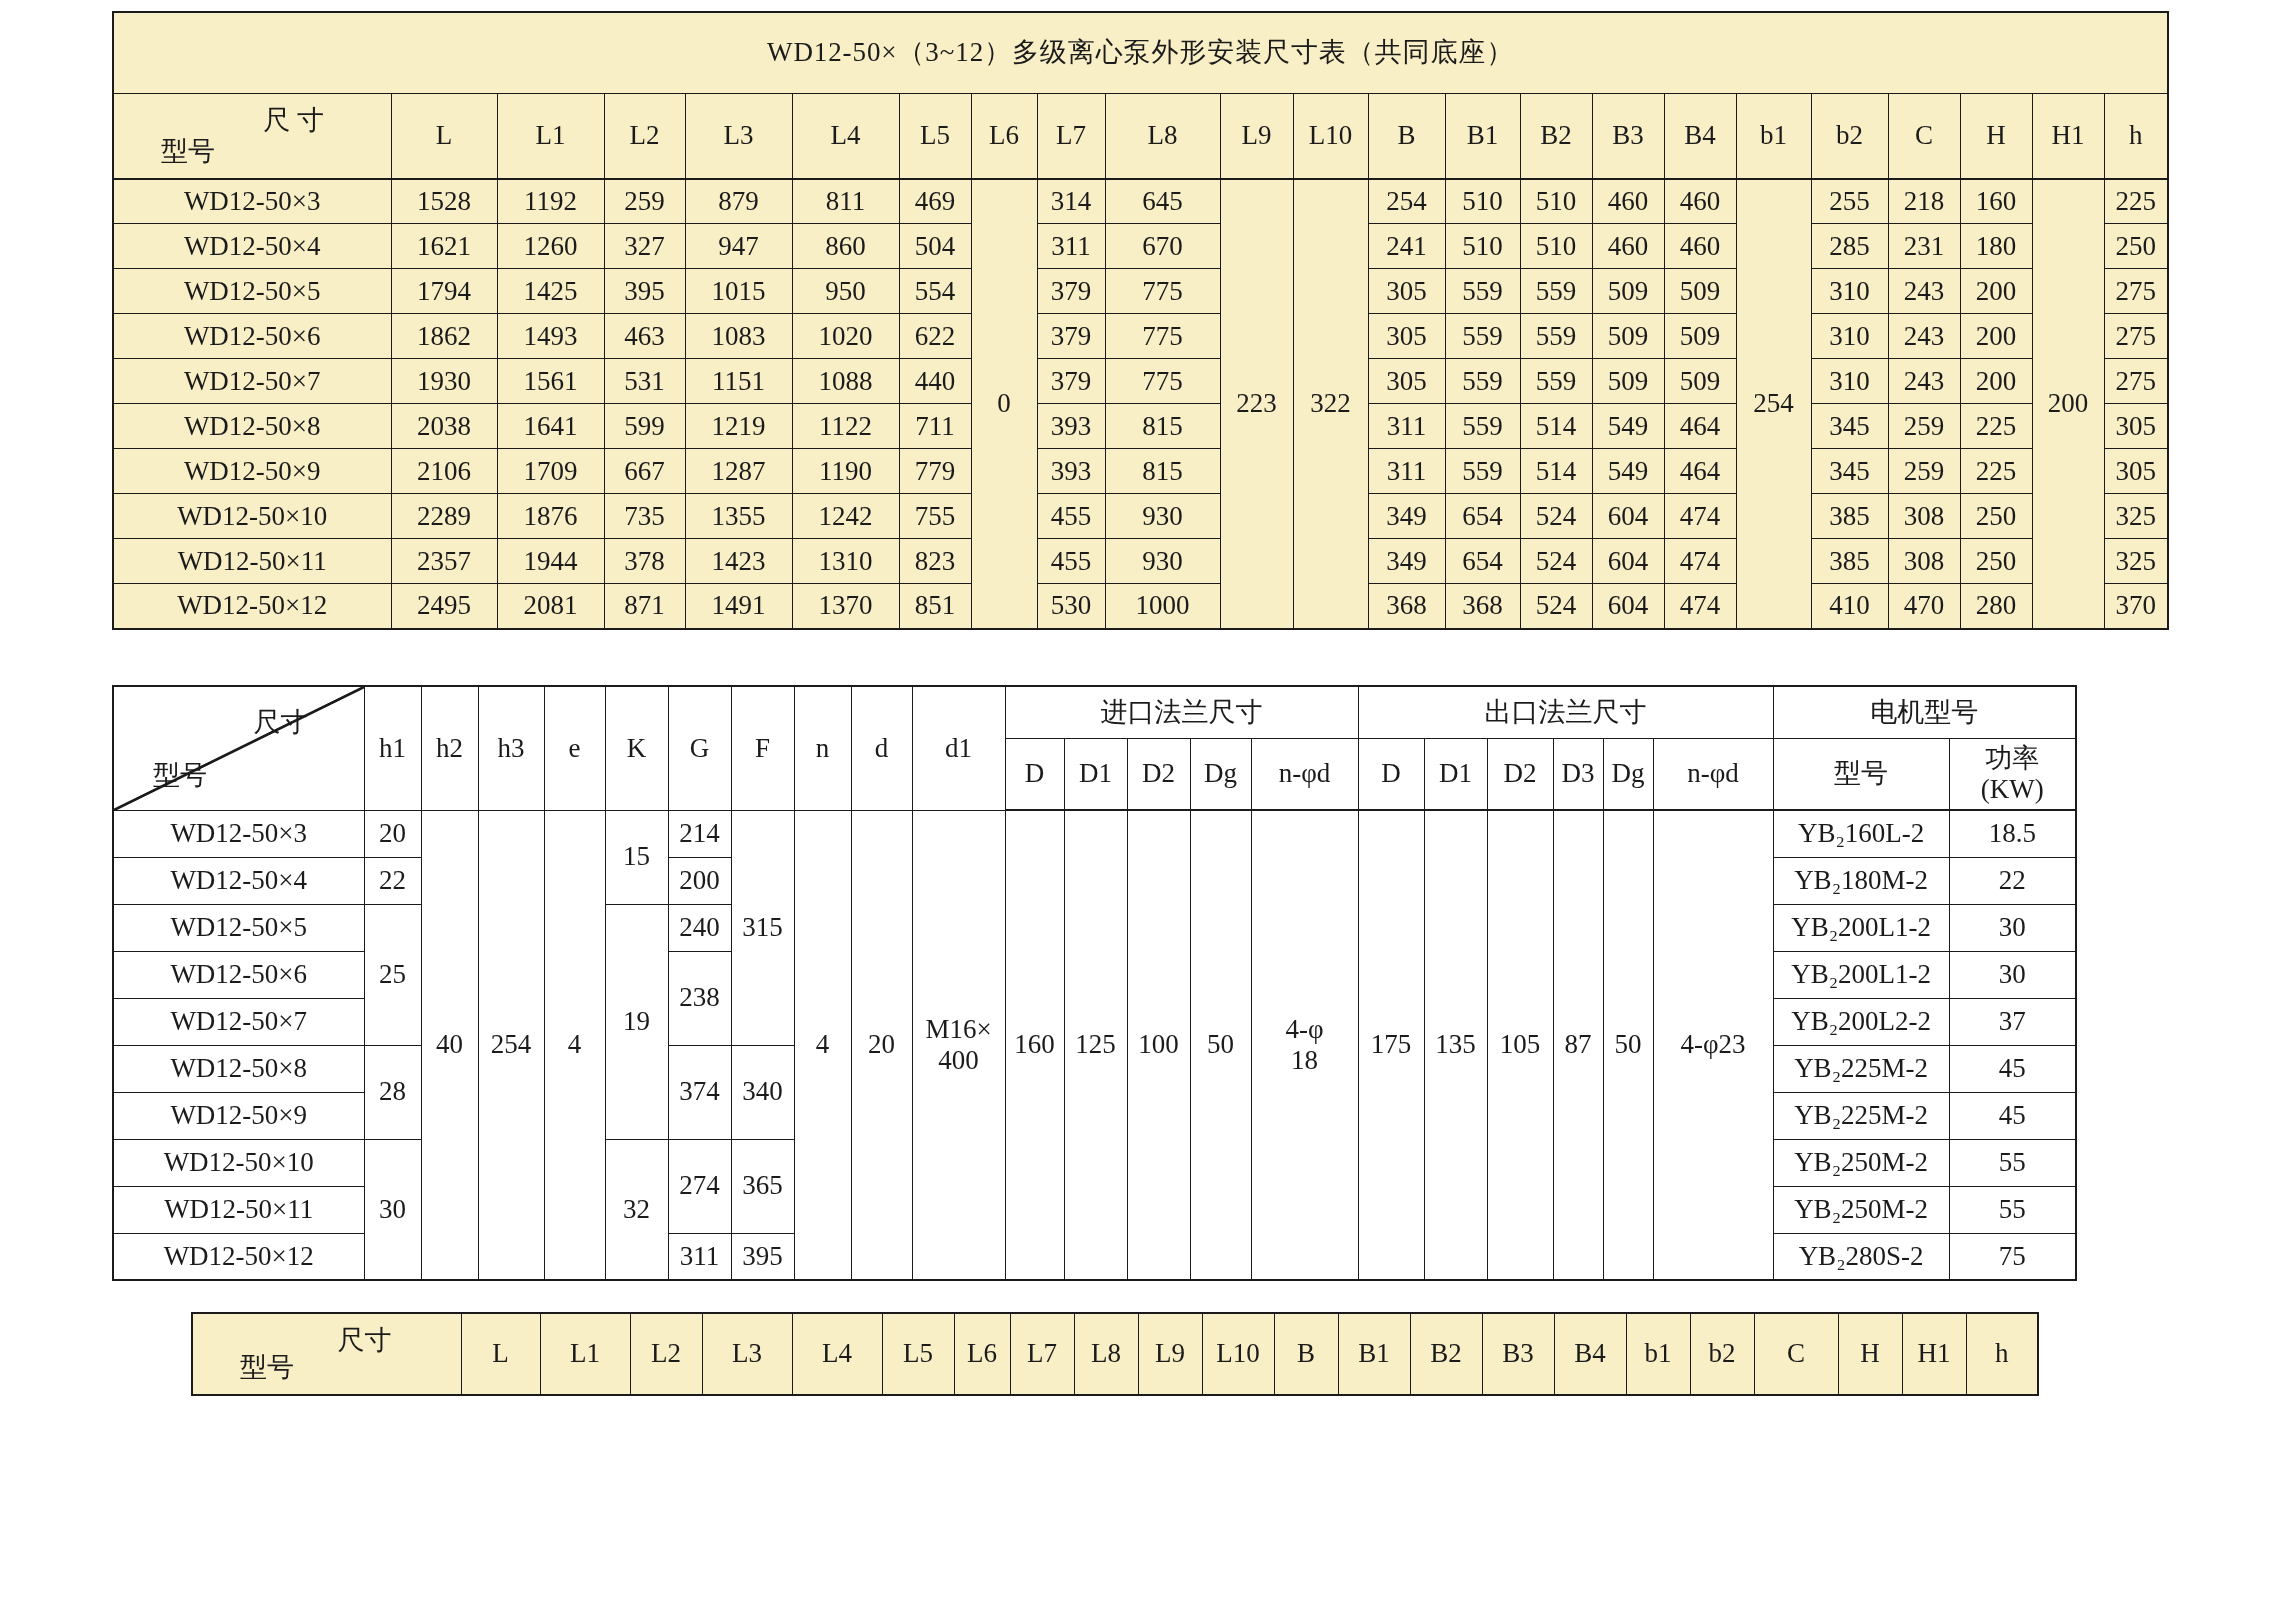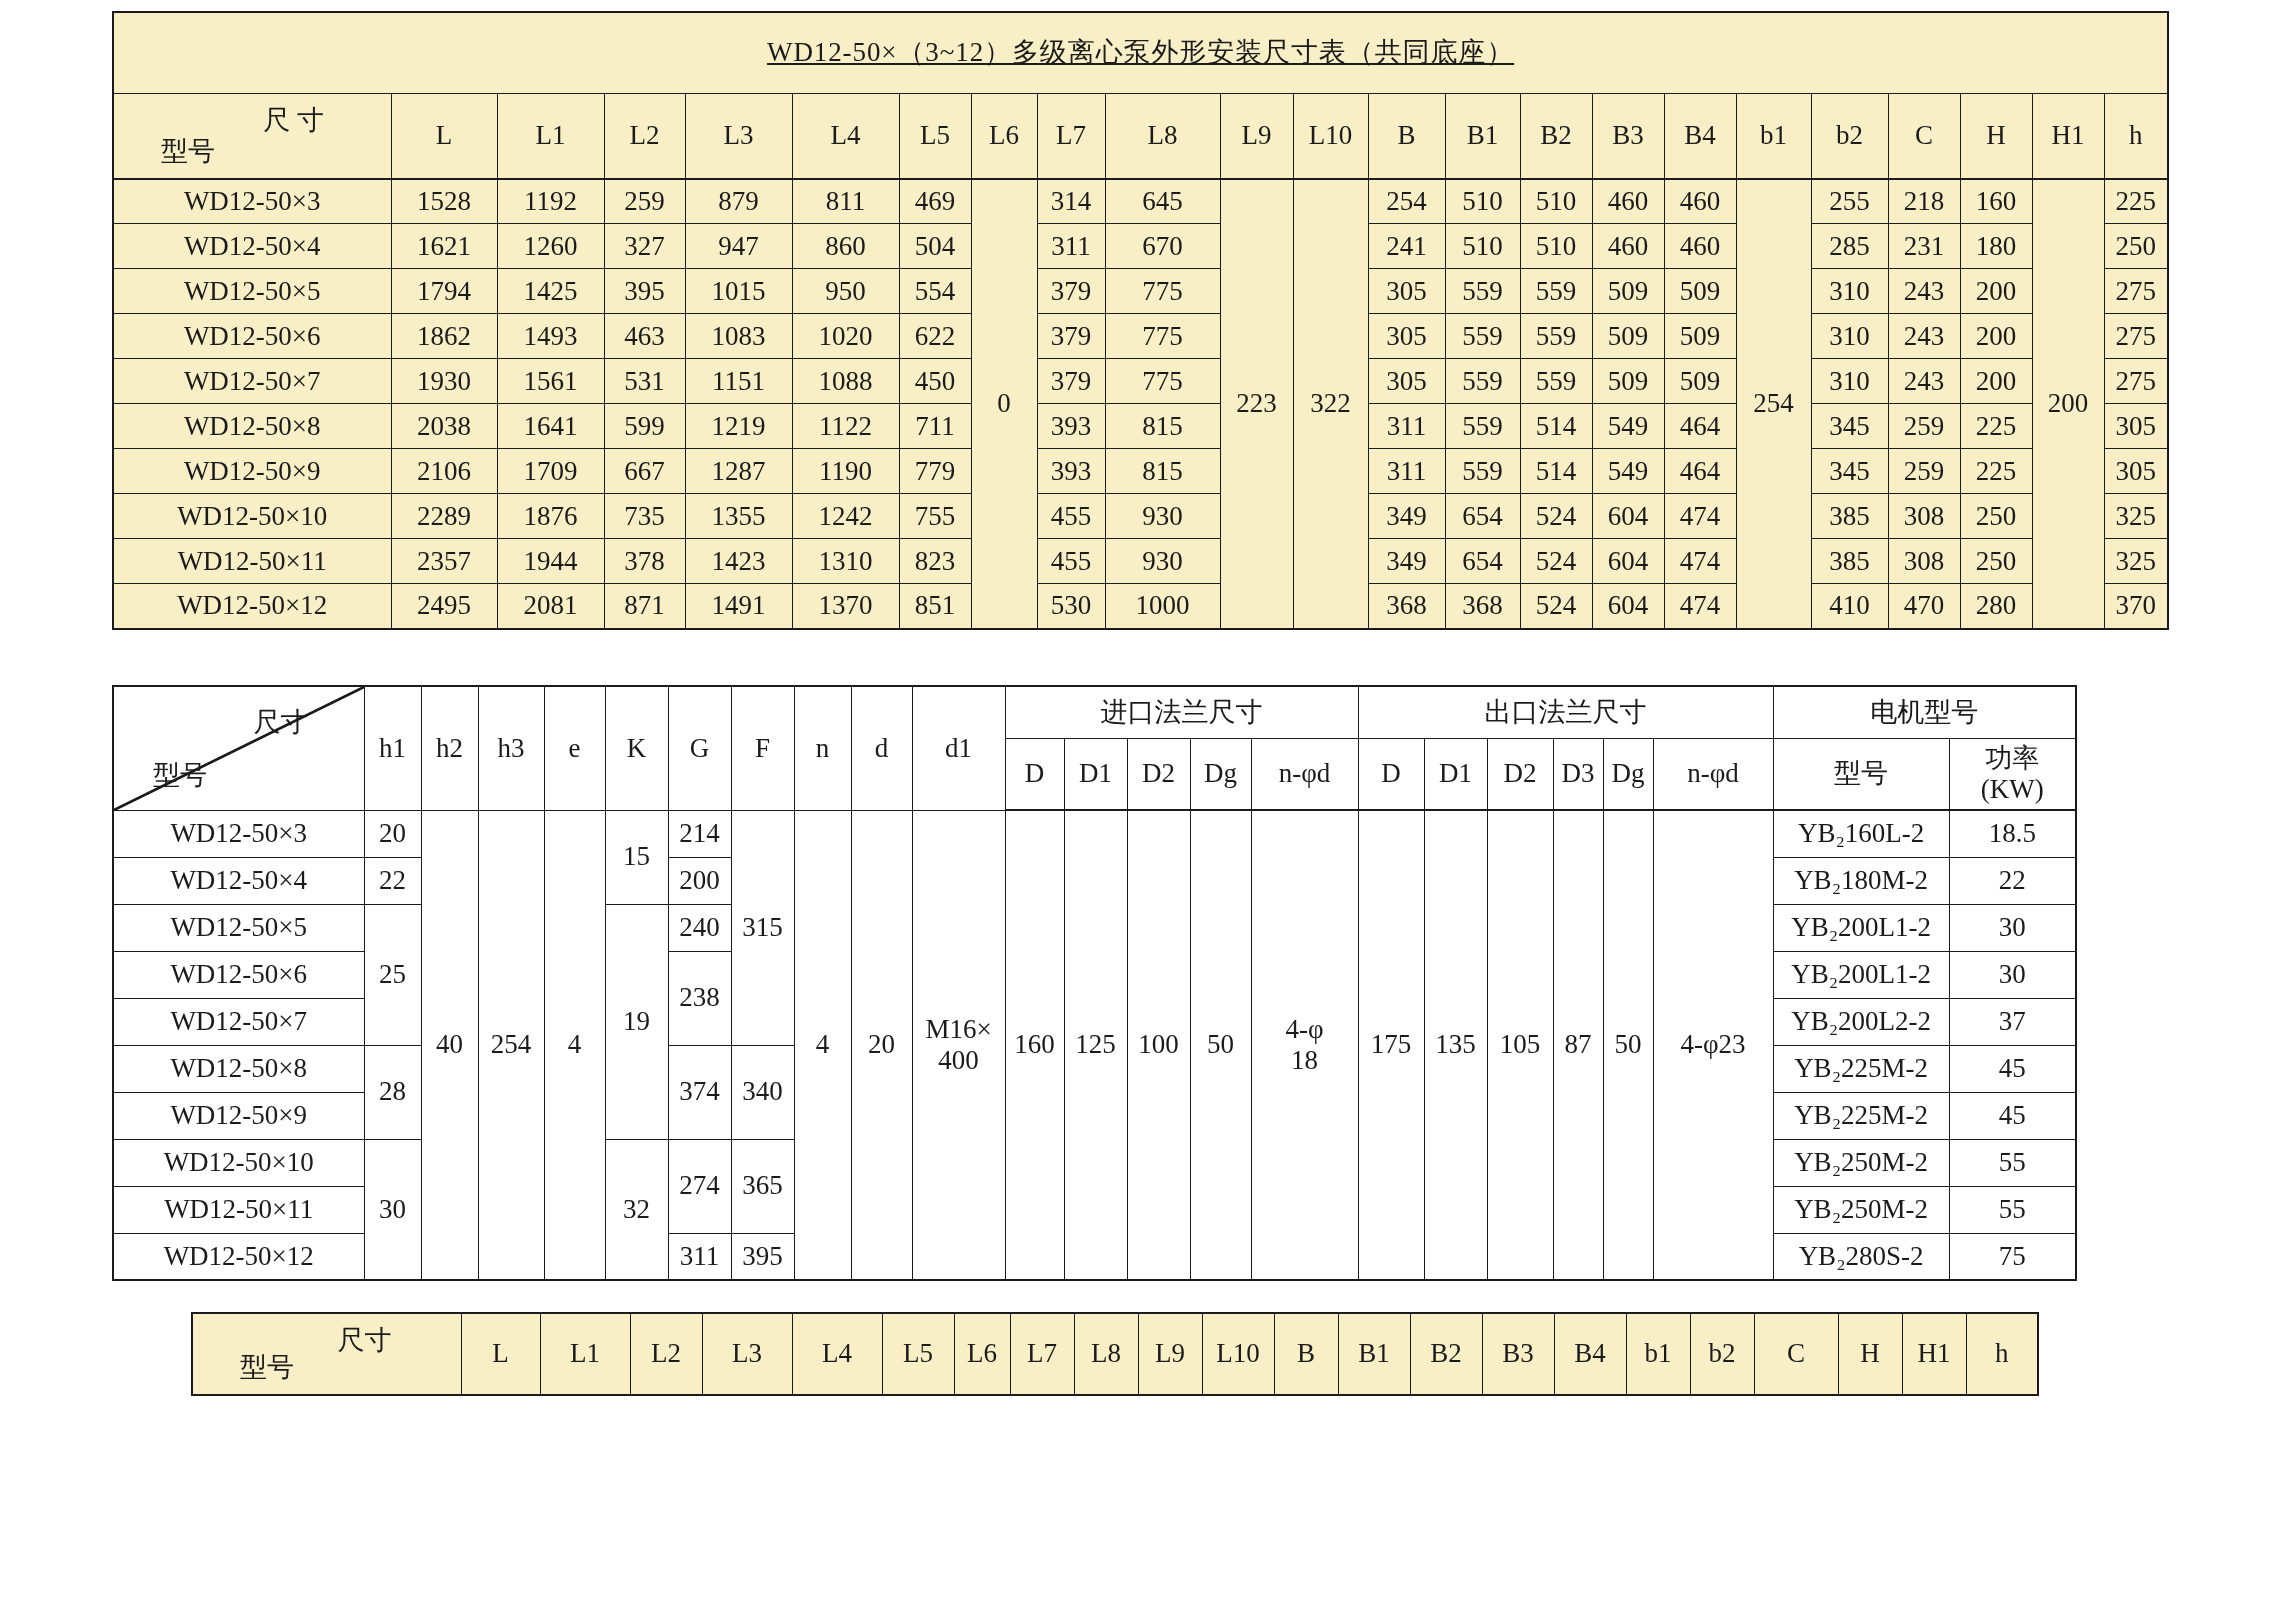--- a/index.html
+++ b/index.html
@@ -11,21 +11,21 @@
     position:absolute;border-collapse:collapse;table-layout:fixed;
     border:2.7px solid #1b1b1b;
   }
   table.tbl td,table.tbl th{
     border:1.8px solid #1b1b1b;text-align:center;vertical-align:middle;
     font-weight:normal;padding:0;overflow:hidden;white-space:pre-line;
     font-size:27px;line-height:1.15;
   }
   table.cream{background:#F8EFC6;}
   table.white{background:#ffffff;}
-  .title-cell{font-size:32px;letter-spacing:0.9px;text-decoration:underline;}
+  .title-cell{font-size:32px;letter-spacing:0.9px;}
   tr.title-row{height:82px;}
   .t1 tr.head-row{height:85px;}
   .t1 tbody tr{height:45px;}
   .t1 tr.head-row th{border-bottom:2.7px solid #1b1b1b;}
   .t2 tr.grp-row{height:52px;}
   .t2 tr.sub-row{height:72px;}
   .t2 tbody tr{height:47px;}
   .t2 tr.sub-row th{border-bottom:2.7px solid #1b1b1b;}
   .t3 tr.title-row{height:86px;}
   .t3 tr.head-row{height:82px;}
@@ -187,21 +187,21 @@
       <td>200</td>
       <td>275</td>
     </tr>
     <tr>
       <td class="model">WD12-50×7</td>
       <td>1930</td>
       <td>1561</td>
       <td>531</td>
       <td>1151</td>
       <td>1088</td>
-      <td>450</td>
+      <td>440</td>
       <td>379</td>
       <td>775</td>
       <td>305</td>
       <td>559</td>
       <td>559</td>
       <td>509</td>
       <td>509</td>
       <td>310</td>
       <td>243</td>
       <td>200</td>

